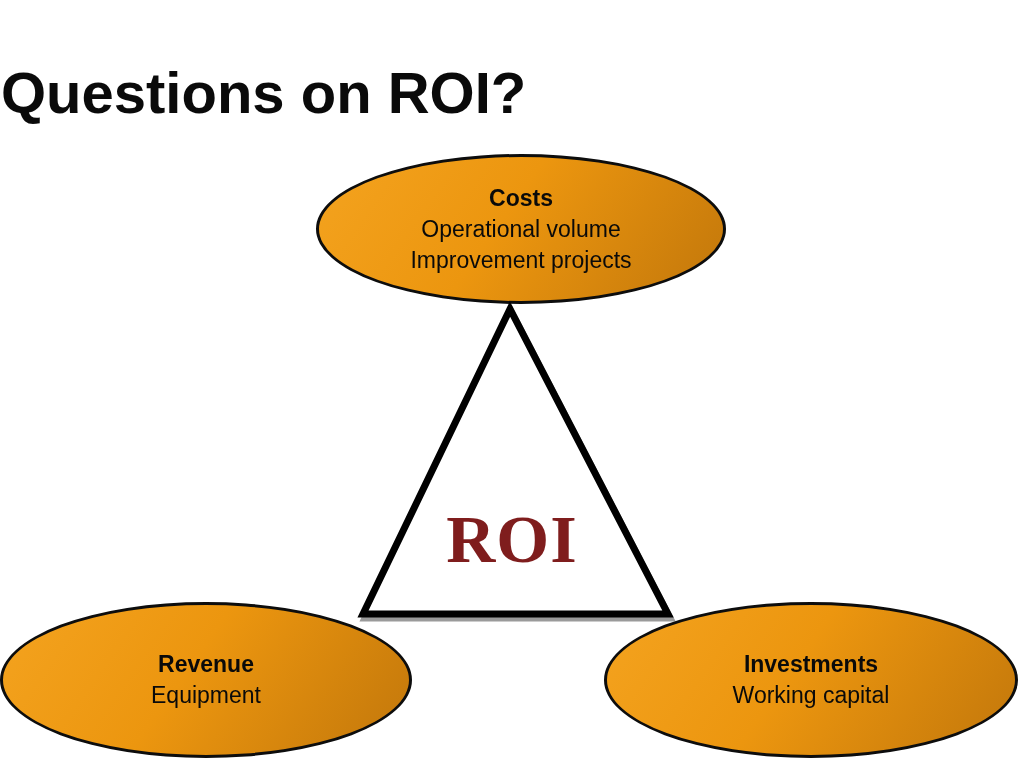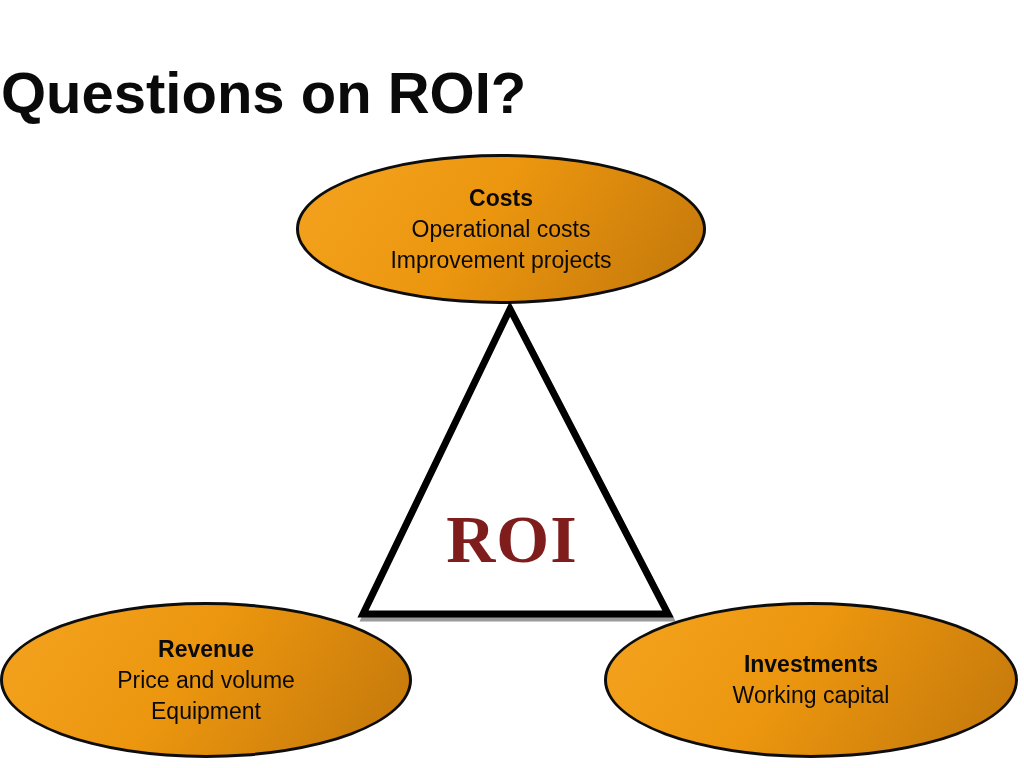--- a/index.html
+++ b/index.html
@@ -40,21 +40,21 @@
     justify-content: center;
     text-align: center;
     color: #0a0a0a;
     font-size: 23px;
     line-height: 31px;
   }
   .bubble .heading {
     font-weight: bold;
   }
   .bubble-costs {
-    left: 296px;
+    left: 316px;
     top: 154px;
     width: 410px;
     height: 150px;
     justify-content: center;
   }
   .bubble-revenue {
     left: 0;
     top: 602px;
     width: 412px;
     height: 156px;
@@ -89,33 +89,32 @@
 </style>
 </head>
 <body>
 
 <div class="slide">
 
   <h1 class="slide-title">Questions on ROI?</h1>
 
   <div class="bubble bubble-costs">
     <div class="heading">Costs</div>
-    <div>Operational costs</div>
+    <div>Operational volume</div>
     <div>Improvement projects</div>
   </div>
 
   <svg class="triangle-svg" viewBox="0 0 350 335">
     <polygon points="170,14 23,319 328,319" fill="#ffffff" stroke="#000000" stroke-width="7" stroke-linejoin="miter"></polygon>
   </svg>
 
   <div class="roi-label">ROI</div>
 
   <div class="bubble bubble-revenue">
     <div class="heading">Revenue</div>
-    <div>Price and volume</div>
     <div>Equipment</div>
   </div>
 
   <div class="bubble bubble-investments">
     <div class="heading">Investments</div>
     <div>Working capital</div>
   </div>
 
 </div>
 

